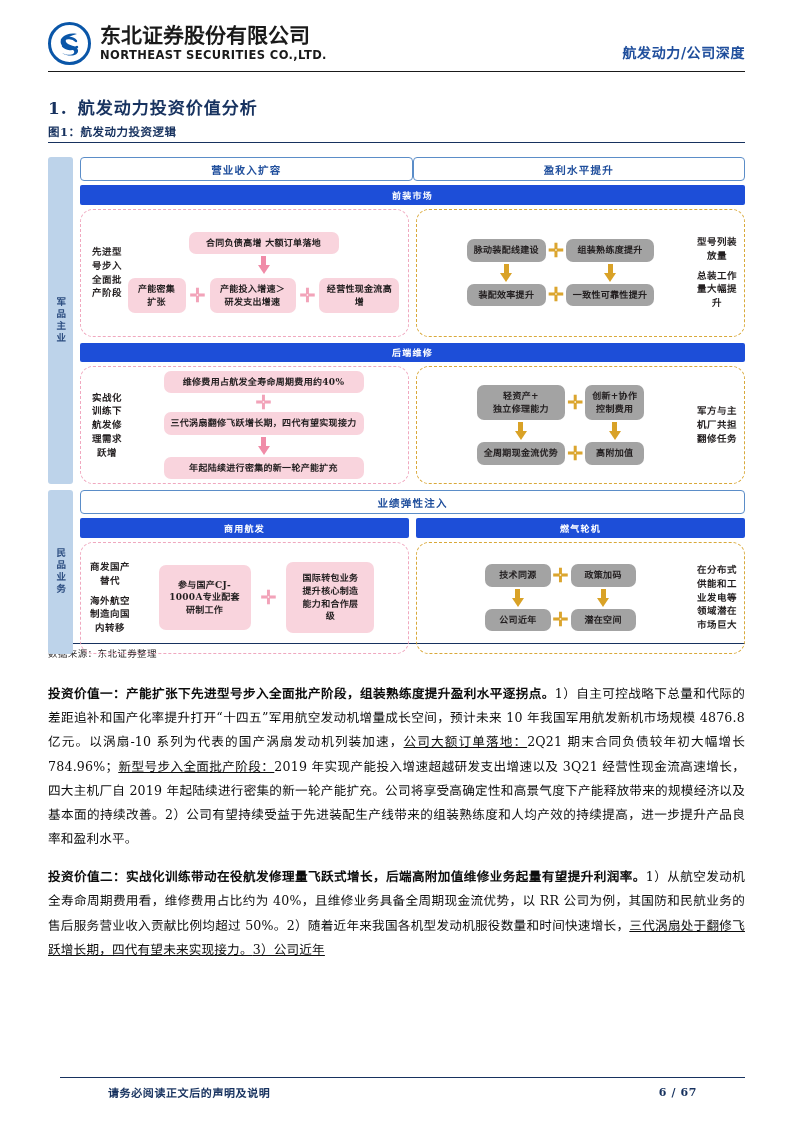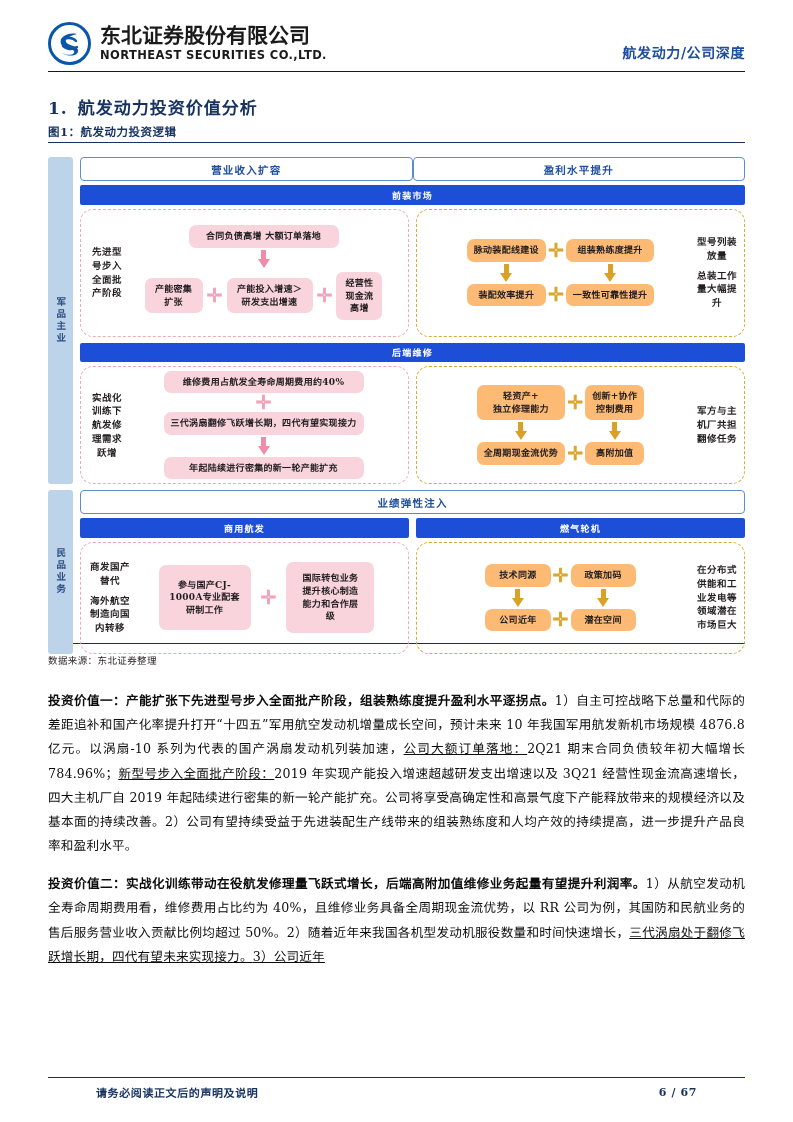--- a/index.html
+++ b/index.html
@@ -216,21 +216,21 @@
     font-size: 9px;
     font-weight: bold;
     color: #231f20;
     text-align: center;
     padding: 5px 7px;
     line-height: 1.4;
     box-sizing: border-box;
     letter-spacing: 0.3px;
   }
   .chip.pink { background: #f9d4dd; }
-  .chip.gold { background: #fdba74; }
+  .chip.gold { background: #a3a3a3; }
 
   .plus {
     font-size: 19px;
     font-weight: bold;
     line-height: 1;
     flex: none;
     padding: 0 4px;
   }
   .plus.pink { color: #f2a3b9; }
   .plus.gold { color: #dba52e; }
@@ -280,21 +280,21 @@
     align-items: center;
     justify-items: center;
     row-gap: 0;
   }
   .grid22 .chip { width: 100%; }
 
   .src {
     font-family: "DejaVu Serif", "Liberation Serif", serif;
     font-size: 9.5px;
     color: #231f20;
-    margin-top: 9px;
+    margin-top: 2px;
     letter-spacing: 0.4px;
   }
   .src-rule-top {
     border-top: 1.2px solid #17325f;
     margin-top: 6px;
   }
 
   
   .body-txt {
     font-family: "DejaVu Serif", "Liberation Serif", serif;
@@ -305,21 +305,21 @@
     margin-top: 22px;
     letter-spacing: 0.2px;
   }
   .body-txt p { margin: 0 0 14px 0; }
   .body-txt b { font-weight: bold; }
   .u { text-decoration: underline; }
 
   
   .footer {
     position: absolute;
-    left: 48px;
+    left: 60px;
     right: 48px;
     bottom: 22px;
   }
   .footer-rule {
     border-top: 1.4px solid #17325f;
     margin-bottom: 6px;
   }
   .footer-row {
     display: flex;
     justify-content: space-between;
@@ -387,21 +387,21 @@
             <div class="panel-core">
               <div class="fm-left-top">
                 <div class="chip pink fm-chip-wide">合同负债高增 大额订单落地</div>
                 <span class="arrow-shape pink"></span>
               </div>
               <div class="fm-bottom">
                 <div class="chip pink" style="width:58px">产能密集扩张</div>
                 <span class="plus pink">✛</span>
                 <div class="chip pink" style="width:86px">产能投入增速＞研发支出增速</div>
                 <span class="plus pink">✛</span>
-                <div class="chip pink" style="width:46px">经营性现金流高增</div>
+                <div class="chip pink" style="width:80px">经营性现金流高增</div>
               </div>
             </div>
           </div>
 
           <div class="panel gold" style="height:128px">
             <div class="panel-core">
               <div class="grid22">
                 <div class="chip gold">脉动装配线建设</div>
                 <span class="plus gold">✛</span>
                 <div class="chip gold">组装熟练度提升</div>

